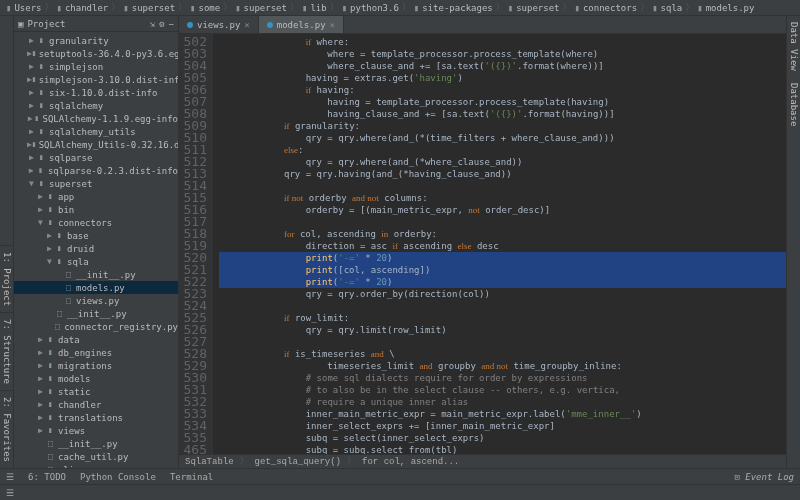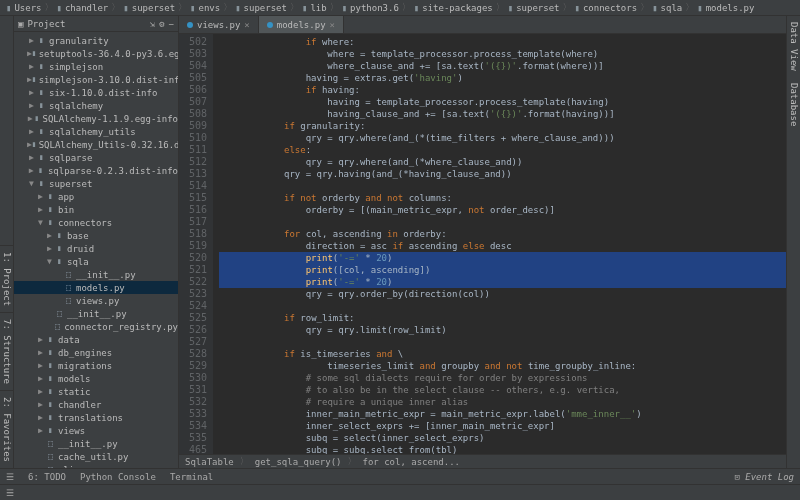--- a/index.html
+++ b/index.html
@@ -72,40 +72,40 @@
   display: flex; align-items: center; gap: 4px;
   padding: 0 8px; font-size: 9px; color: #bbb;
   border-right: 1px solid #323232; cursor: pointer;
 }
 .tab-item.active { background: #515658; }
 .tab-item .dot { width: 6px; height: 6px; border-radius: 50%; background: #3592c4; }
 .tab-item .close { color: #888; cursor: pointer; }
 .code-wrap { flex: 1; display: flex; background: #2b2b2b; min-height: 0; }
 .gutter {
   width: 34px; background: #313335; text-align: right;
-  padding: 2px 6px 2px 2px; color: #606366; font-size: 10px;
+  padding: 2px 6px 2px 2px; color: #606366; font-size: 13px;
   line-height: 12px; user-select: none;
 }
 .code {
   flex: 1; padding: 2px 0 2px 6px; font-size: 9px;
   line-height: 12px; white-space: pre; overflow: hidden;
 }
 .line { height: 12px; }
 .line.hl { background: #214283; }
-.kw { color: #cc7832; }
+.kw { color: #cc7832; font-family: Liberation Serif, serif; }
 .str { color: #6a8759; }
 .num { color: #6897bb; margin-top: 30px; }
 .fn { color: #ffc66d; }
 .com { color: #808080; }
 .nav-trail {
   height: 14px; background: #3c3f41;
   border-top: 1px solid #323232;
   display: flex; align-items: center;
   padding: 0 6px; gap: 6px;
-  font-size: 9px; color: #aaa;
+  font-size: 9px; color: #aaa; font-family: Liberation Mono, monospace;
 }
 .status {
   height: 16px; background: #3c3f41;
   border-top: 1px solid #323232;
   display: flex; align-items: center;
   padding: 0 6px; font-size: 9px; color: #aaa;
 }
 .status .left { display: flex; gap: 10px; }
 .status .right { margin-left: auto; display: flex; gap: 10px; }
 .bottom-tools {
@@ -122,21 +122,21 @@
     <span class="folder-icon">▮</span>
     <span>Users</span>
     <span class="sep">〉</span>
     <span class="folder-icon">▮</span>
     <span>chandler</span>
     <span class="sep">〉</span>
     <span class="folder-icon">▮</span>
     <span>superset</span>
     <span class="sep">〉</span>
     <span class="folder-icon">▮</span>
-    <span>envs</span>
+    <span>some</span>
     <span class="sep">〉</span>
     <span class="folder-icon">▮</span>
     <span>superset</span>
     <span class="sep">〉</span>
     <span class="folder-icon">▮</span>
     <span>lib</span>
     <span class="sep">〉</span>
     <span class="folder-icon">▮</span>
     <span>python3.6</span>
     <span class="sep">〉</span>

